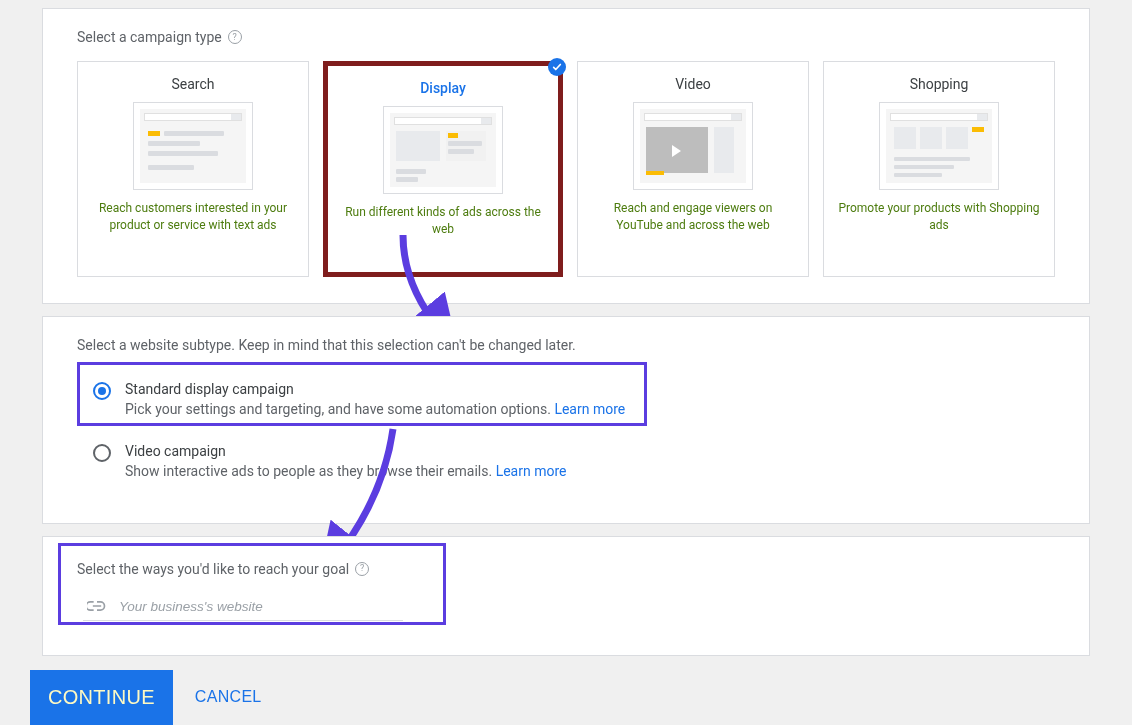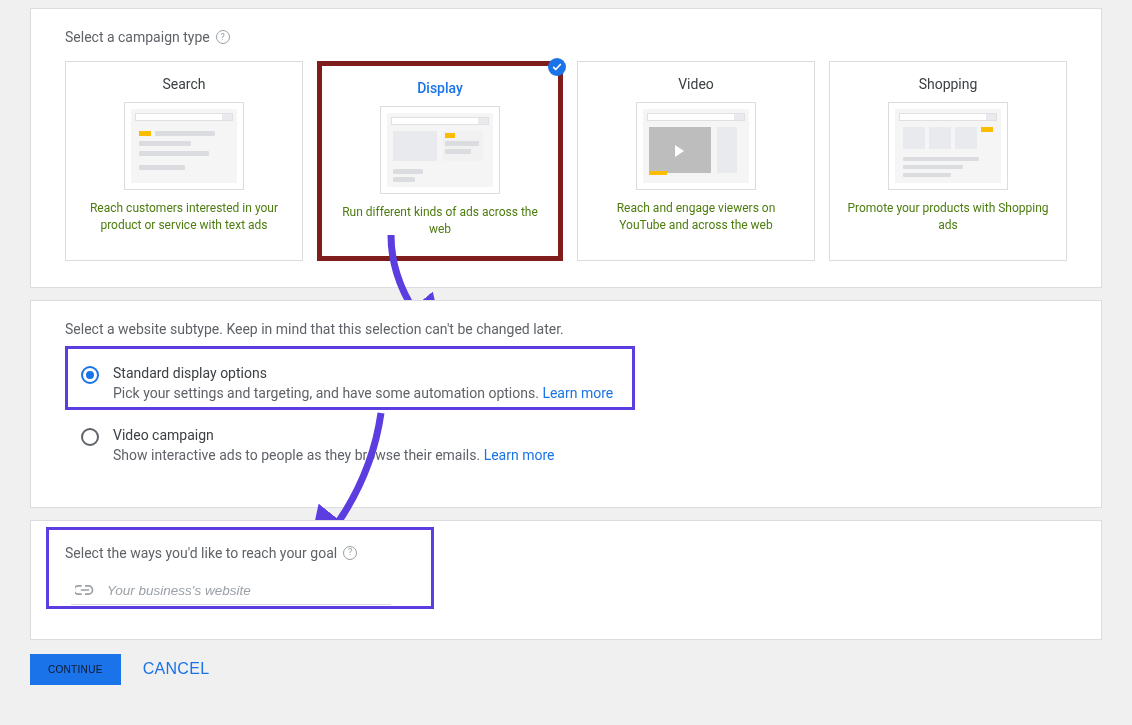--- a/index.html
+++ b/index.html
@@ -6,21 +6,21 @@
   body {
     font-family: Roboto, Arial, sans-serif;
     background: #f0f0f0;
     color: #3c4043;
     font-size: 14px;
     padding: 0 0 40px 0;
   }
   .card {
     background: #fff;
     border: 1px solid #dadce0;
-    margin: 12px 30px;
+    margin: 12px 42px;
     padding: 20px 34px 26px 34px;
     position: relative;
   }
   .section-label {
     color: #5f6368;
     font-size: 14px;
     margin-bottom: 16px;
     display: flex;
     align-items: center;
     gap: 6px;
@@ -37,21 +37,21 @@
     color: #9aa0a6;
     line-height: 1;
   }
   .type-row {
     display: flex;
     gap: 14px;
   }
   .type-tile {
     flex: 1;
     border: 1px solid #dadce0;
-    padding: 14px 14px 18px 14px;
+    padding: 14px 14px 34px 14px;
     text-align: center;
     cursor: pointer;
     position: relative;
     background: #fff;
   }
   .type-tile.selected {
     border: 5px solid #7f1d1d;
   }
   .type-title {
     font-size: 14px;
@@ -164,24 +164,24 @@
 
   
   .button-row {
     display: flex;
     align-items: center;
     gap: 22px;
     margin: 14px 30px;
   }
   .btn-primary {
     background: #1a73e8;
-    color: #0f172a;
+    color: #fef9c3;
     border: none;
-    padding: 10px 18px;
-    font-size: 10px;
+    padding: 16px 18px;
+    font-size: 20px;
     font-weight: 500;
     letter-spacing: 0.3px;
     cursor: pointer;
   }
   .btn-text {
     background: none;
     border: none;
     color: #1a73e8;
     font-size: 16px;
     font-weight: 500;
@@ -299,21 +299,21 @@
   <div class="section-label">
     <span>Select a website subtype. Keep in mind that this selection can't be changed later.</span>
   </div>
 
   <div class="subtype-list">
     <div class="radio-row selected">
       <span class="radio-outer">
           <span class="radio-inner"></span>
         </span>
       <div>
-        <div class="radio-title">Standard display options</div>
+        <div class="radio-title">Standard display campaign</div>
         <div class="radio-desc">
           <span>Pick your settings and targeting, and have some automation options. </span><a href="#" class="learn-more">Learn more</a>
         </div>
       </div>
     </div>
 
     <div class="radio-row">
       <span class="radio-outer"></span>
       <div>
         <div class="radio-title">Video campaign</div>

